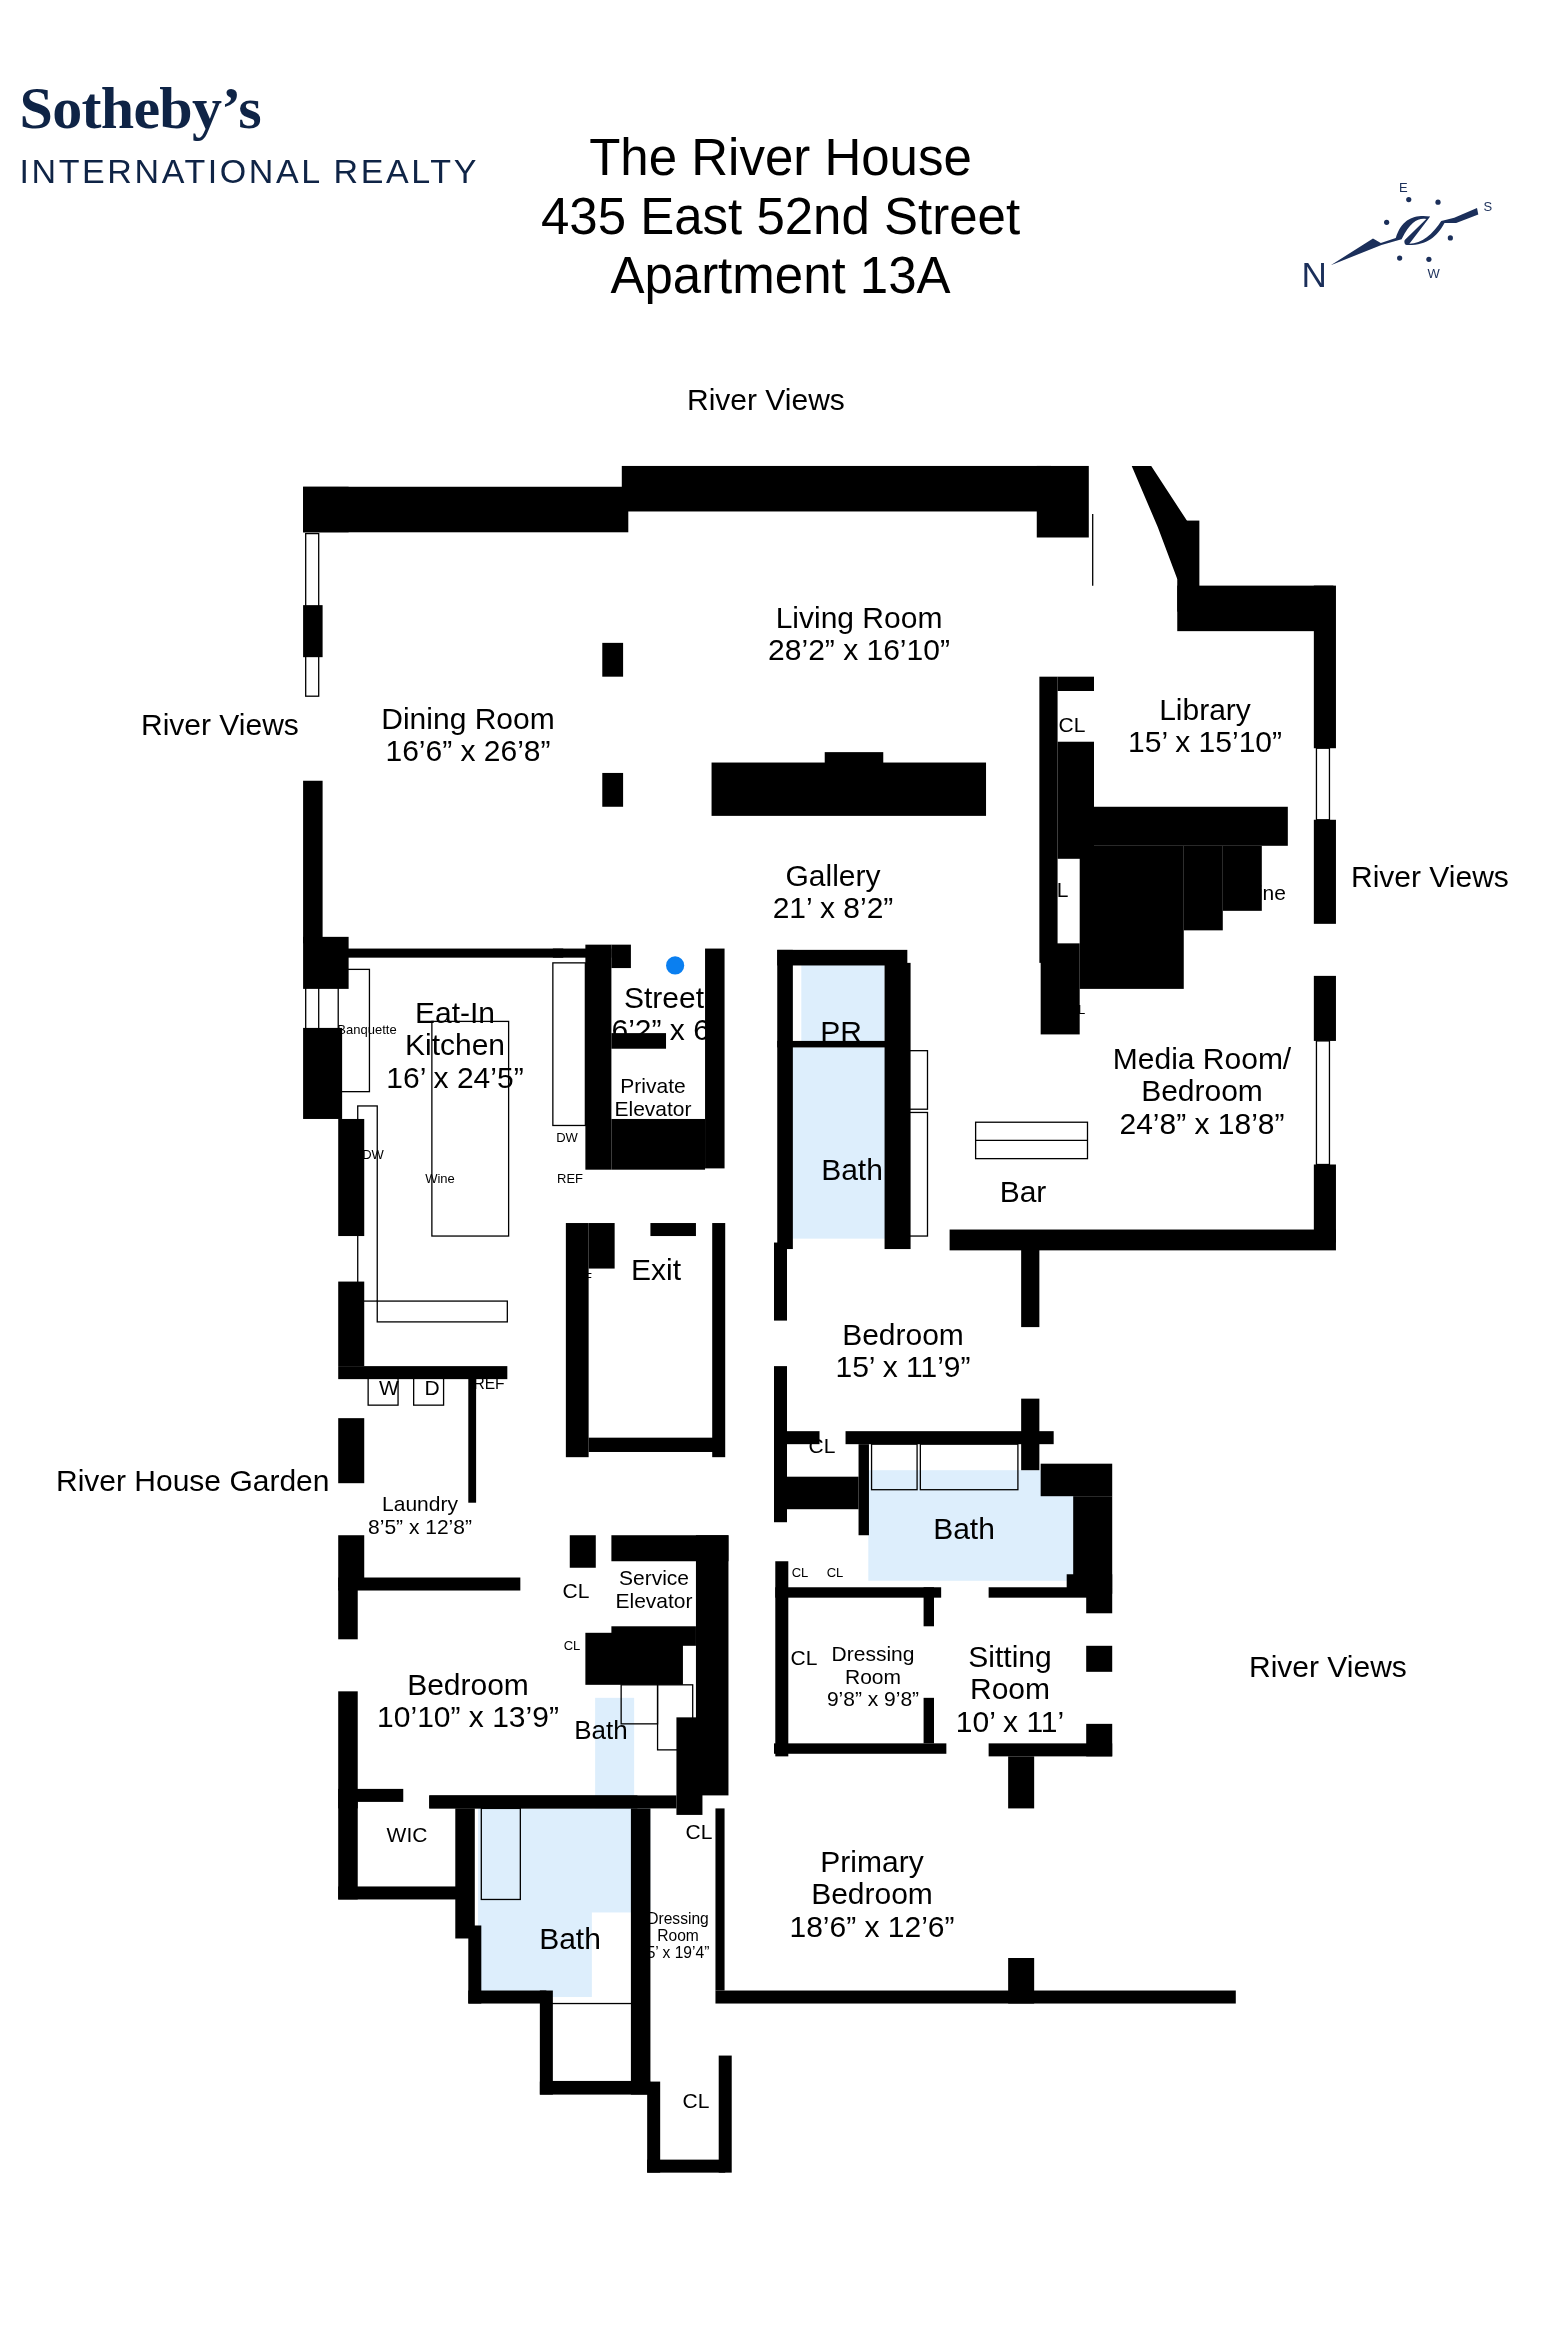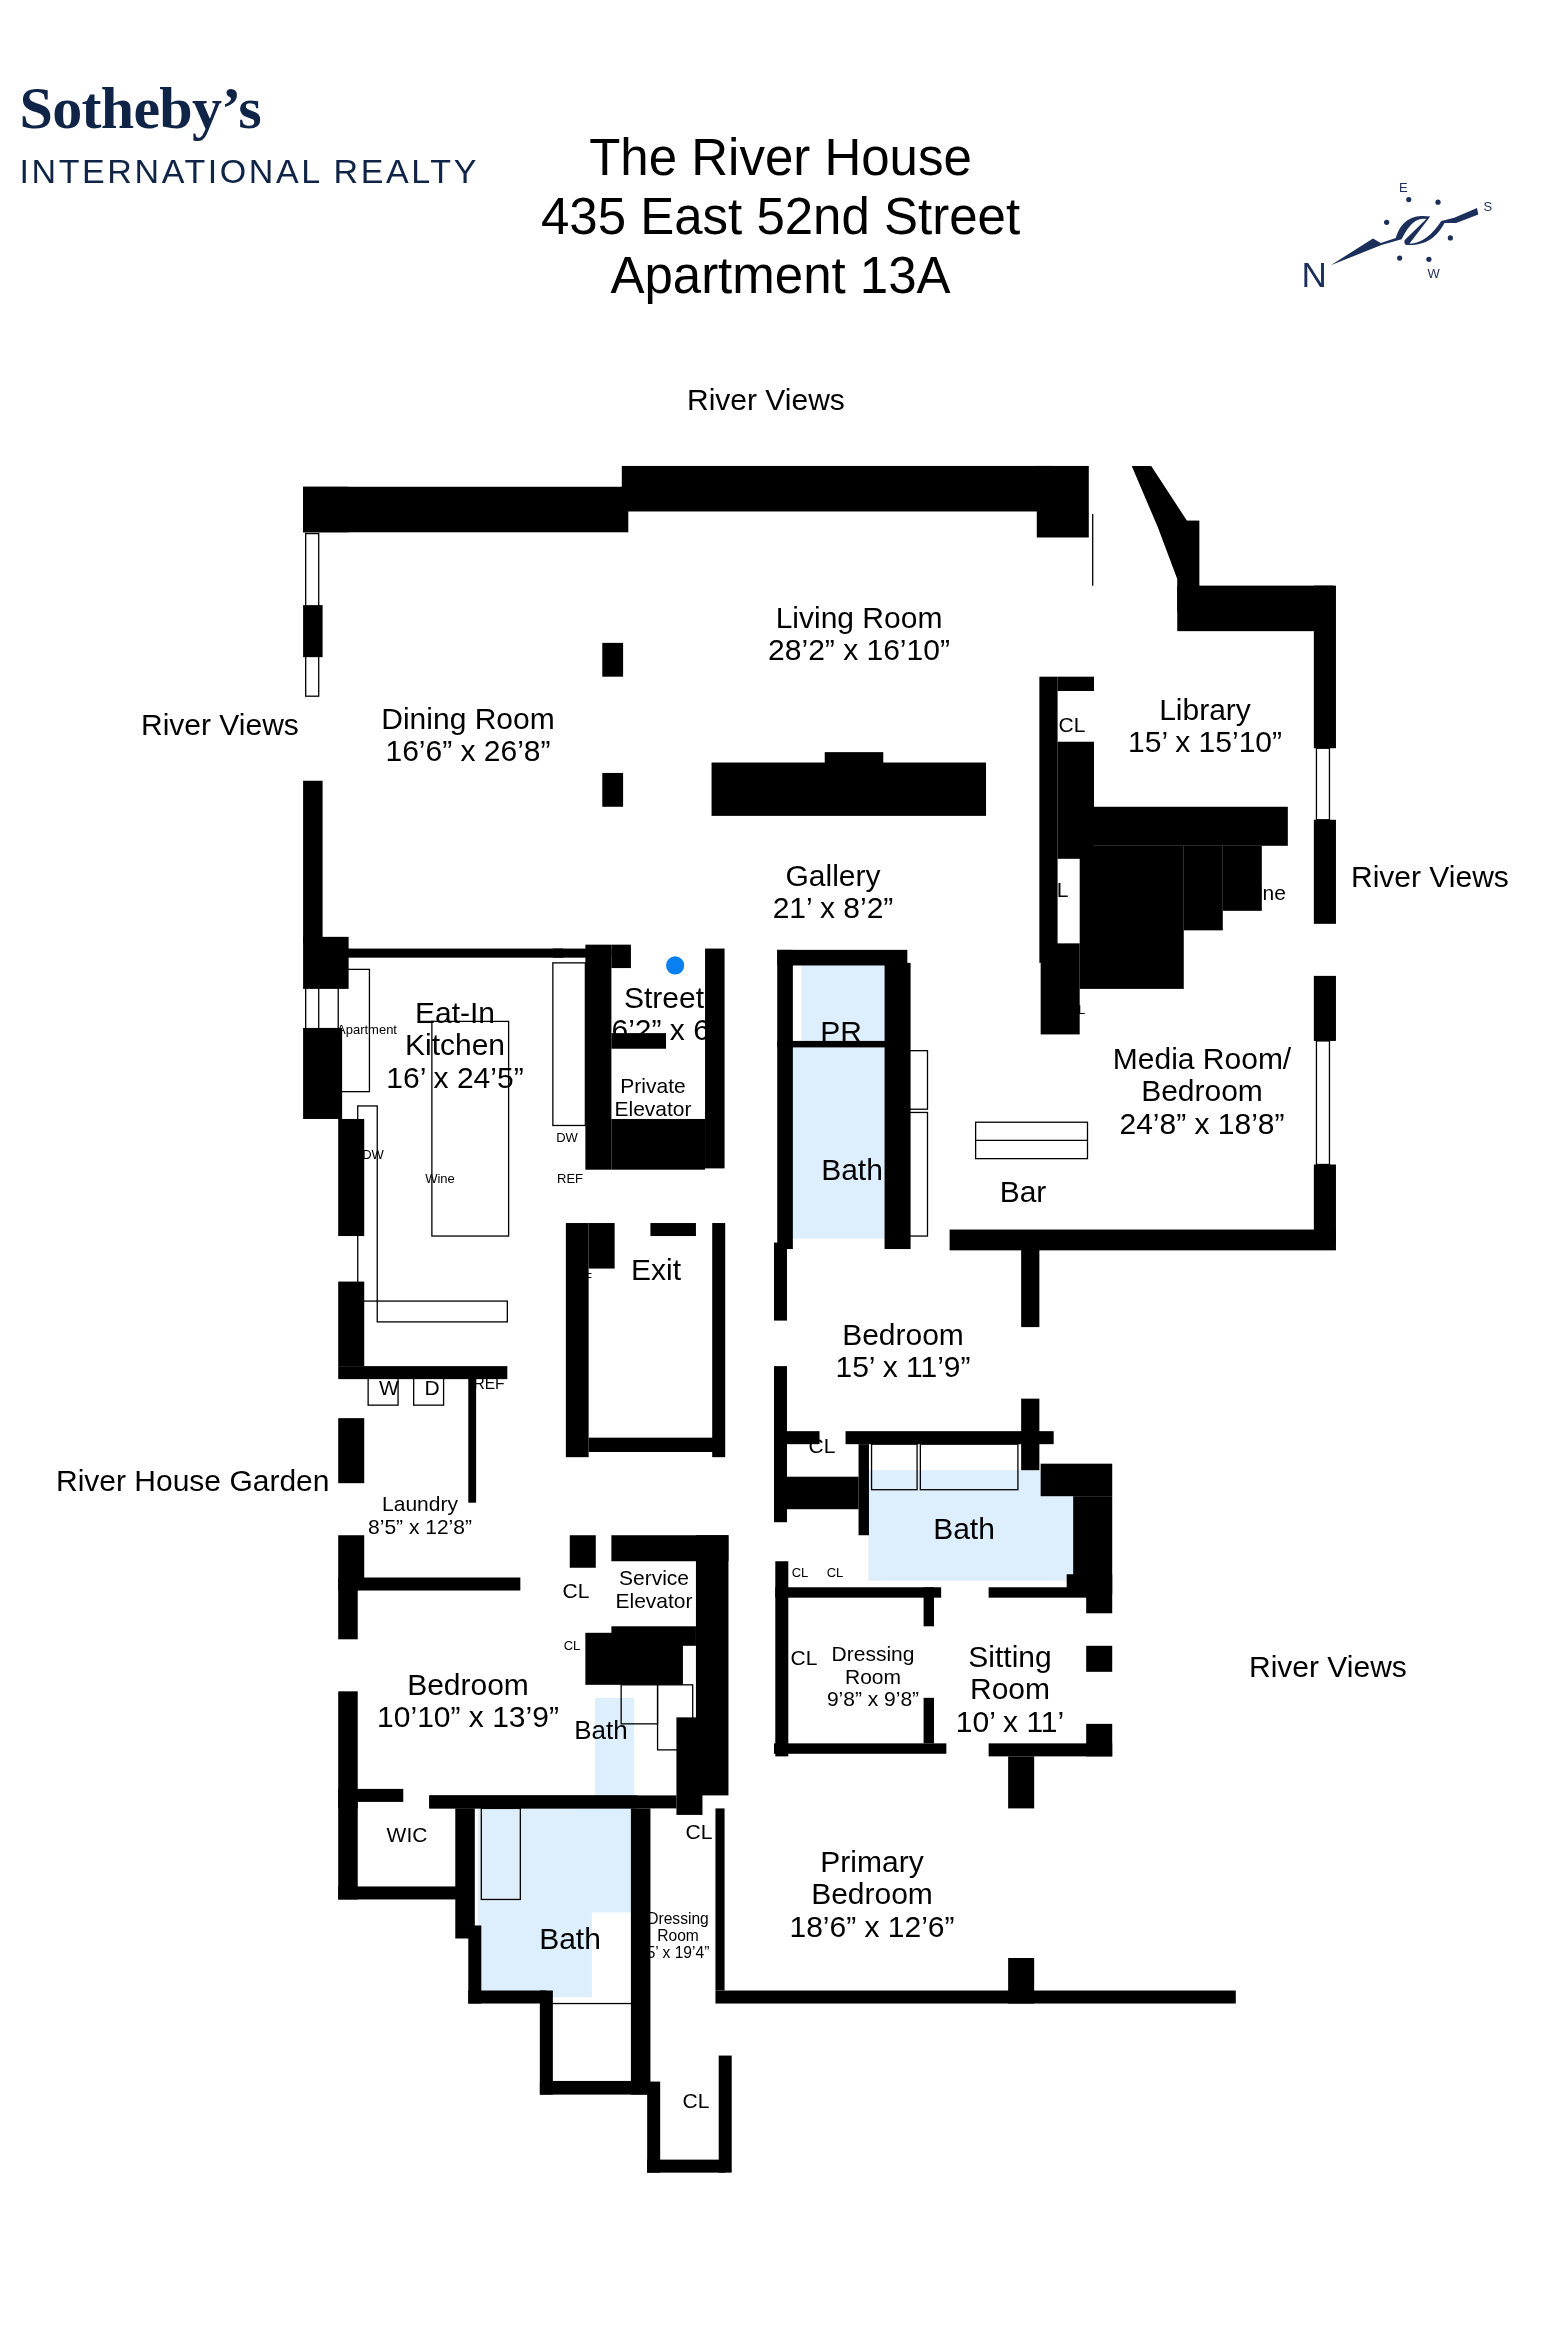--- a/index.html
+++ b/index.html
@@ -312,21 +312,21 @@
   <span class="n">Dressing</span>
   <span class="n">Room</span>
   <span class="d">5’ x 19’4”</span>
 </div>
 <div class="room r-lg" style="left:872px; top:1883px;">
   <span class="n">Primary</span>
   <span class="n">Bedroom</span>
   <span class="d">18’6” x 12’6”</span>
 </div>
 
-<div class="room r-xxs" style="left:367px; top:1030px;">Apartment</div>
+<div class="room r-xxs" style="left:367px; top:1030px;">Banquette</div>
 <div class="room r-xxs" style="left:373px; top:1155px;">DW</div>
 <div class="room r-xxs" style="left:567px; top:1138px;">DW</div>
 <div class="room r-xxs" style="left:440px; top:1179px;">Wine</div>
 <div class="room r-xxs" style="left:570px; top:1179px;">REF</div>
 <div class="room r-xxs" style="left:579px; top:1278px;">REF</div>
 <div class="room r-sm" style="left:1262px; top:893px;">Wine</div>
 <div class="room r-sm" style="left:389px; top:1388px;">W</div>
 <div class="room r-sm" style="left:432px; top:1388px;">D</div>
 <div class="room r-xs" style="left:489px; top:1384px;">REF</div>
 

